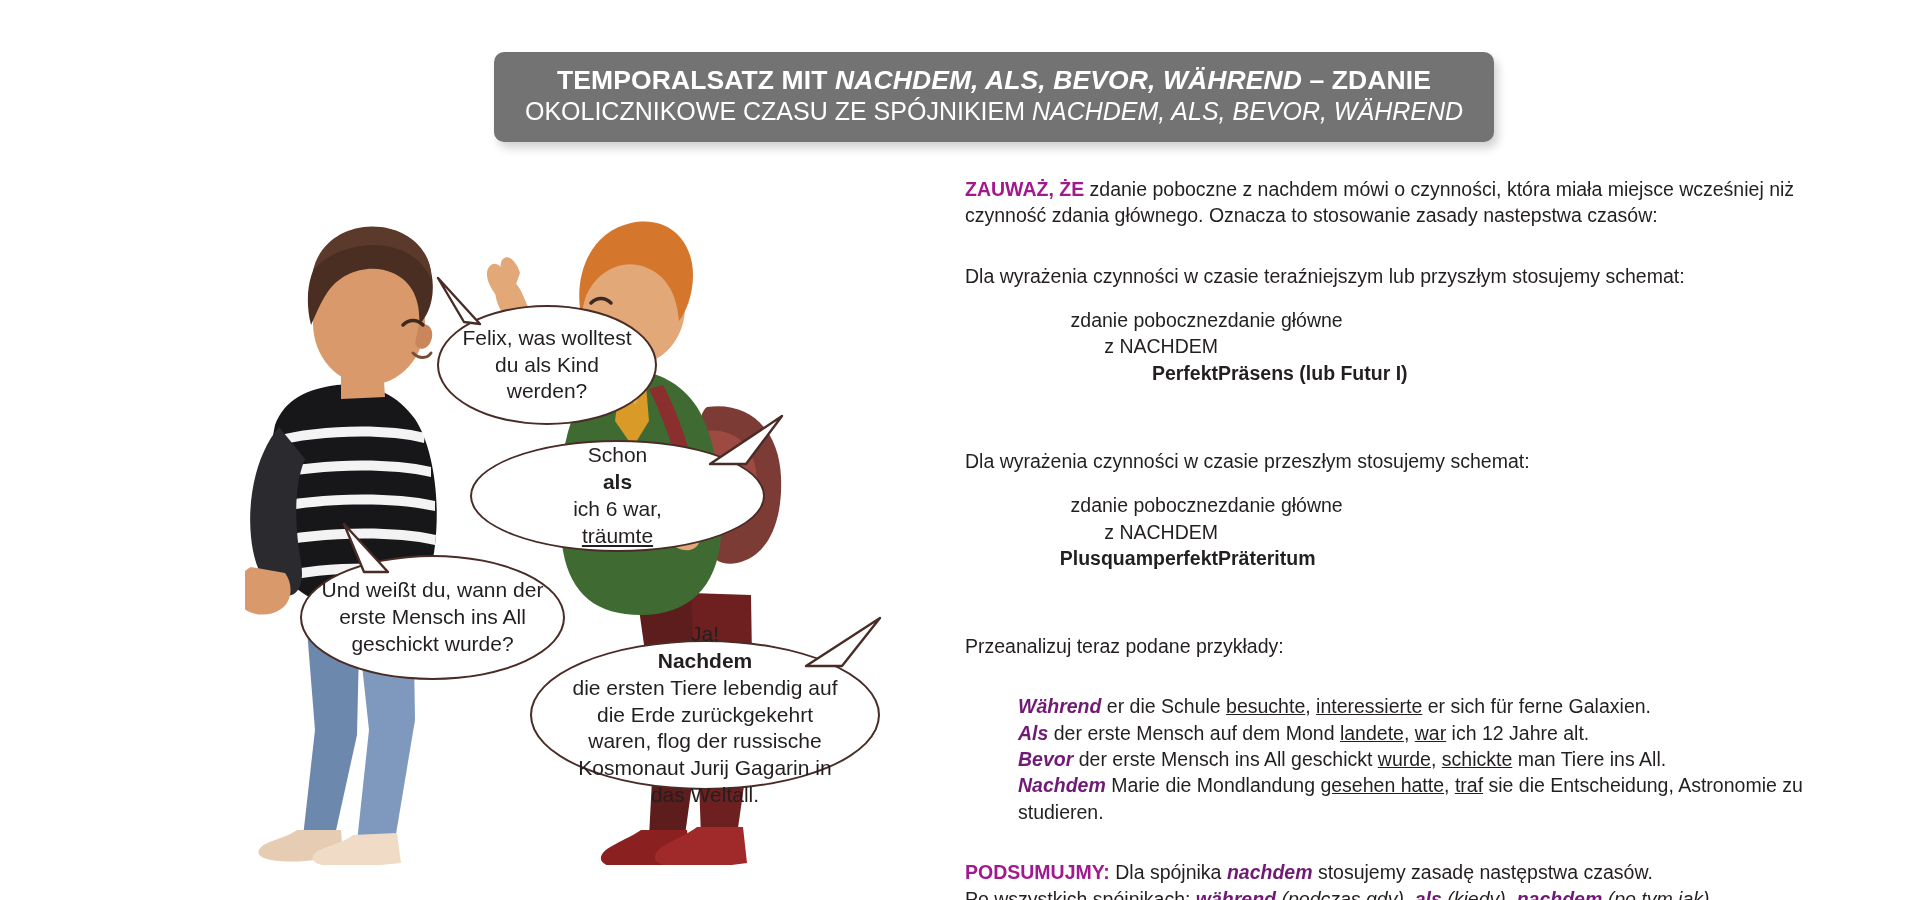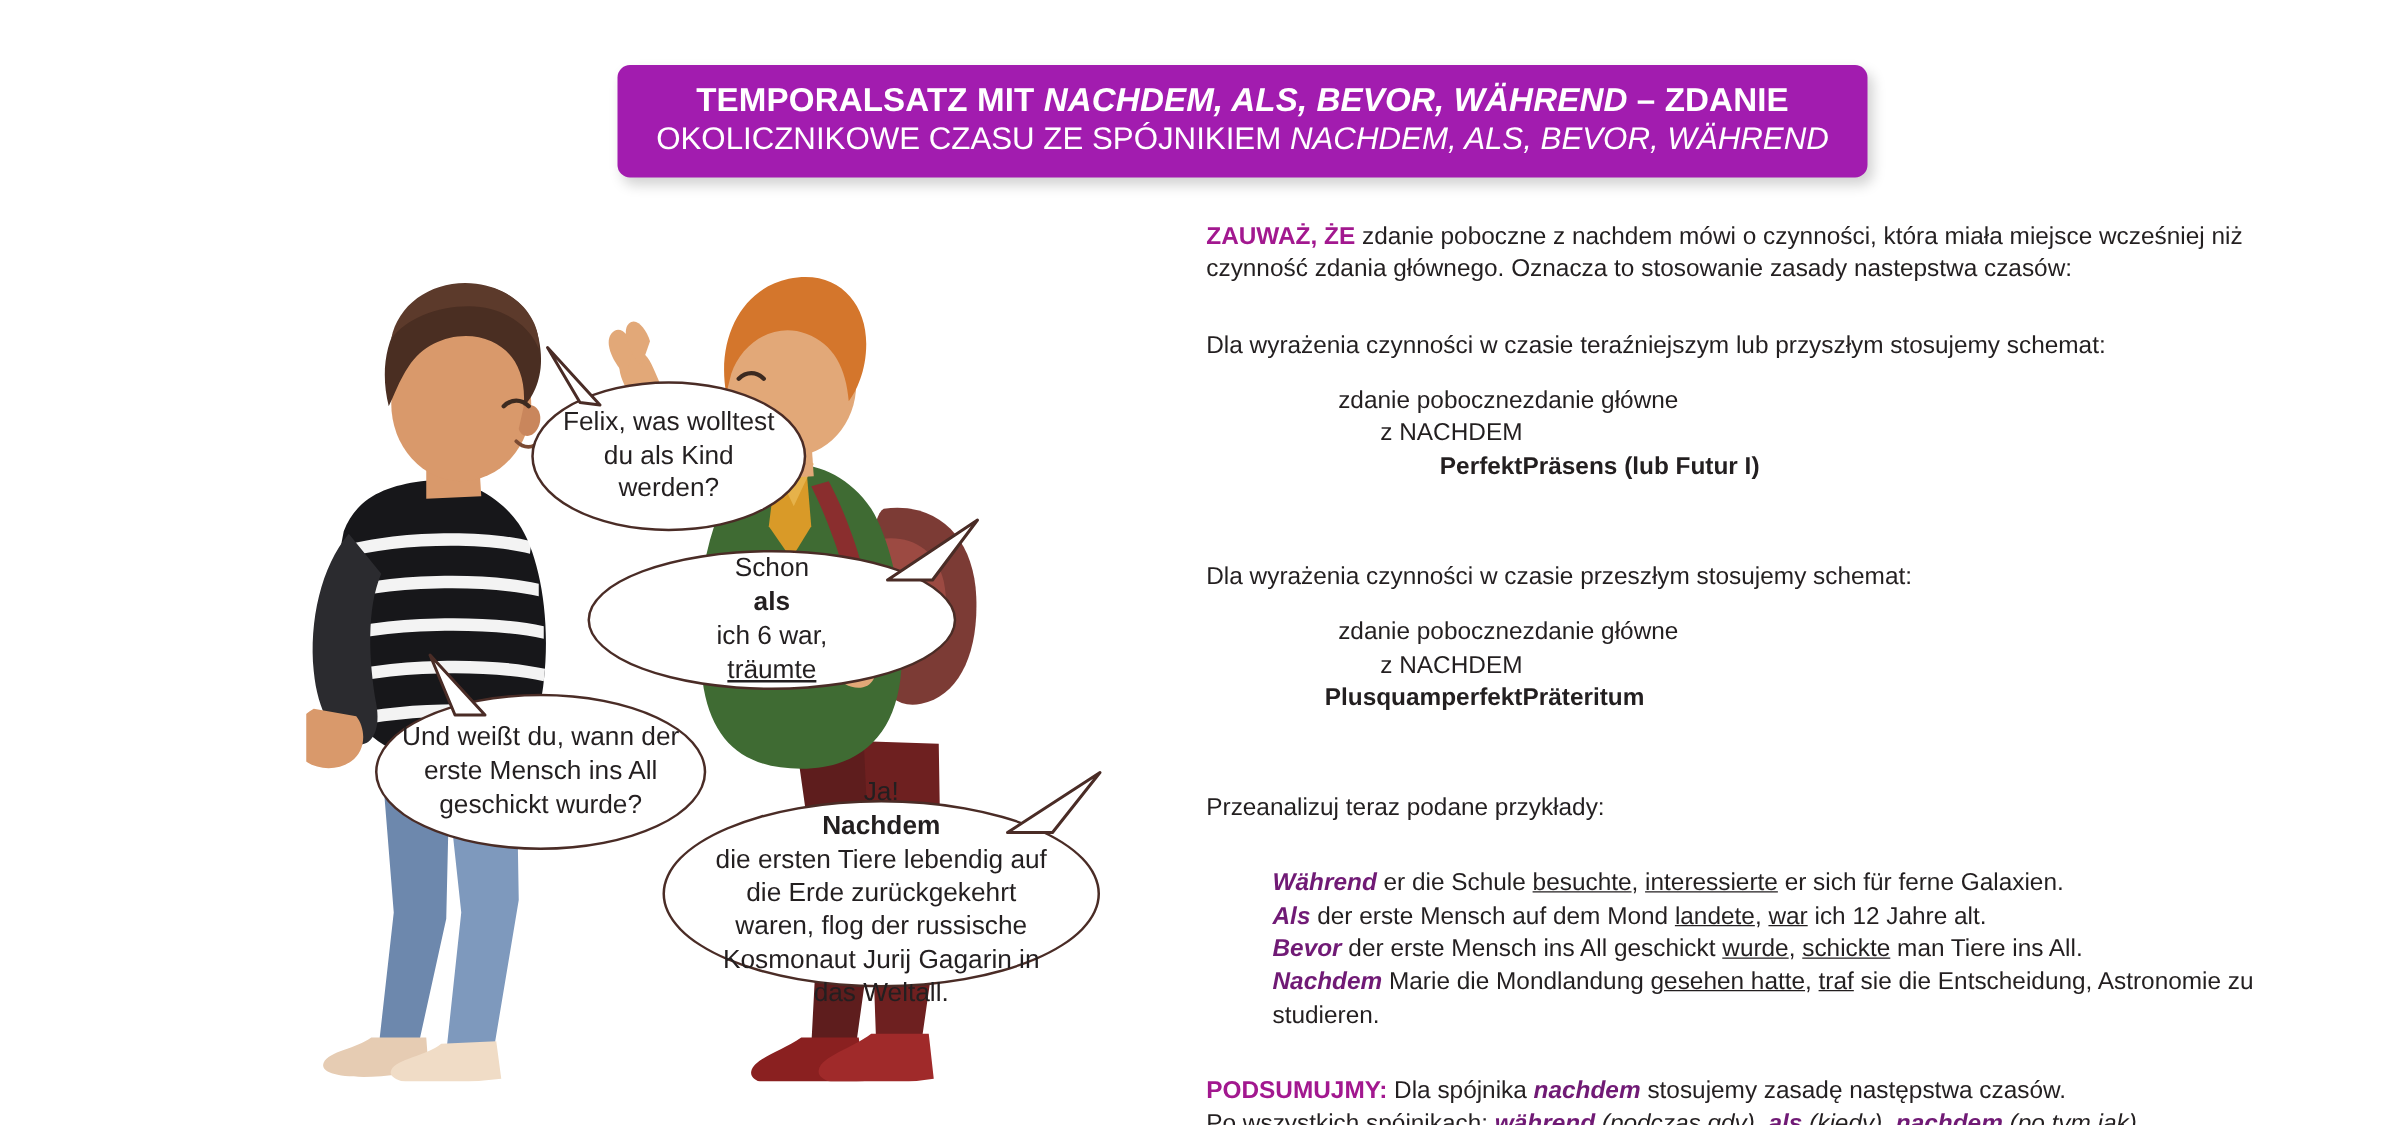--- a/index.html
+++ b/index.html
@@ -11,21 +11,21 @@
     overflow:hidden;
     position:relative;
   }
   .page{position:relative;width:1920px;height:900px;}
 
   
   .banner-wrap{
     position:absolute;left:494px;top:52px;width:1000px;
   }
   .banner{
-    background:#a21caf;
+    background:#737373;
     border-radius:10px;
     padding:12px 22px 14px 22px;
     box-shadow:4px 6px 10px rgba(0,0,0,0.18);
     text-align:center;
     color:#ffffff;
   }
   .banner-line1{
     font-size:26.5px;font-weight:bold;letter-spacing:.1px;line-height:1.22;
   }
   .banner-line2{
@@ -44,21 +44,21 @@
     border:2.4px solid #4a2c26;
     background:#ffffff;
     border-radius:50%/50%;
     display:flex;align-items:center;justify-content:center;
     text-align:center;
     color:#231f20;
     line-height:1.28;
     box-sizing:border-box;
   }
   .bubble span{display:block;padding:0 18px;}
-  .b1{left:425px;top:305px;width:220px;height:120px;font-size:21px;}
+  .b1{left:437px;top:305px;width:220px;height:120px;font-size:21px;}
   .b2{left:470px;top:440px;width:295px;height:112px;font-size:21px;}
   .b3{left:300px;top:555px;width:265px;height:125px;font-size:21px;}
   .b4{left:530px;top:640px;width:350px;height:150px;font-size:21px;}
   .u{text-decoration:underline;}
 
   
   .right{
     position:absolute;left:965px;top:176px;width:890px;
     font-size:19.5px;line-height:1.35;color:#231f20;
   }

